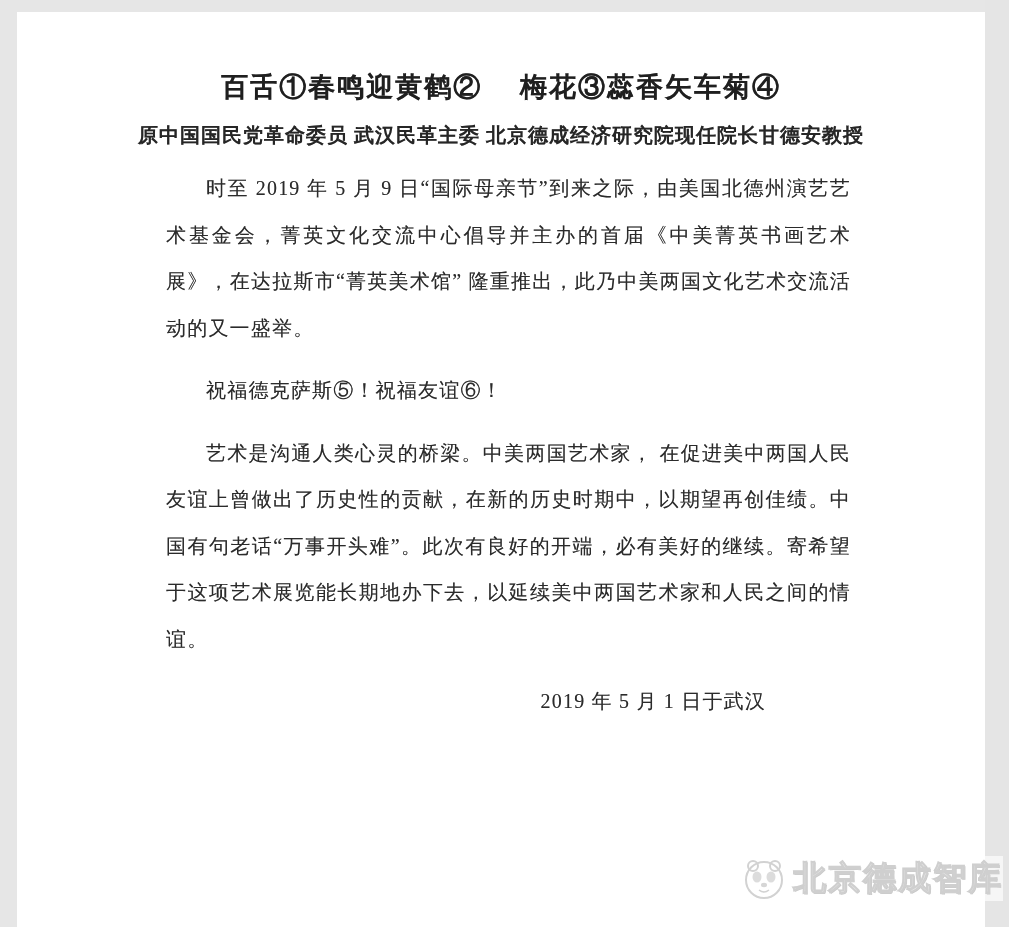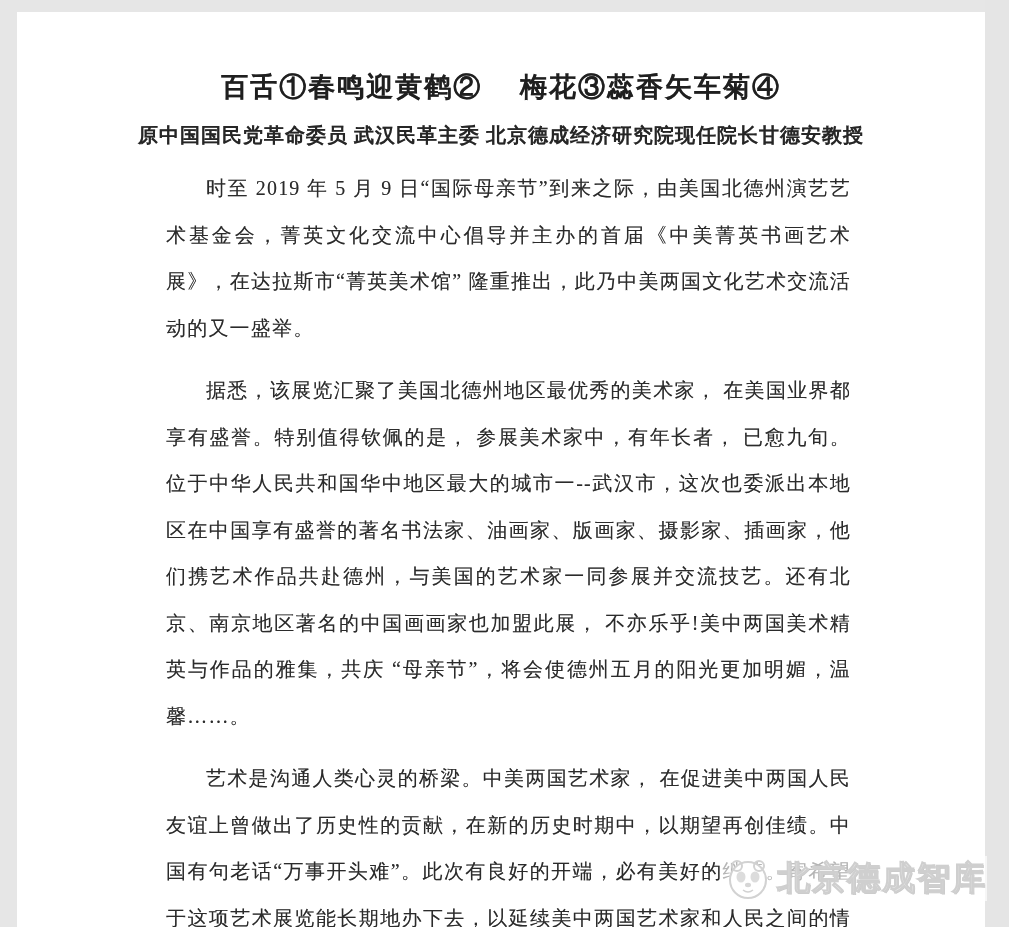--- a/index.html
+++ b/index.html
@@ -63,21 +63,21 @@
   }
   .dateline {
     margin: 0;
     text-indent: 0 !important;
     text-align: right;
     padding-right: 85px;
   }
   .watermark {
     position: absolute;
     top: 856px;
-    right: 22px;
+    right: 6px;
     display: flex;
     align-items: center;
     gap: 7px;
     z-index: 5;
     background: rgba(255,255,255,0.65);
     padding-left: 4px;
   }
   .watermark-text {
     font-size: 33px;
     font-weight: bold;
@@ -95,23 +95,22 @@
 </style>
 </head>
 <body>
 
 <div class="page">
   <h1 class="doc-title">百舌①春鸣迎黄鹤②　 梅花③蕊香矢车菊④</h1>
   <div class="doc-byline">原中国国民党革命委员  武汉民革主委  北京德成经济研究院现任院长甘德安教授</div>
 
   <div class="doc-body">
     <p>时至 2019 年 5 月 9 日“国际母亲节”到来之际，由美国北德州演艺艺术基金会，菁英文化交流中心倡导并主办的首届《中美菁英书画艺术展》，在达拉斯市“菁英美术馆” 隆重推出，此乃中美两国文化艺术交流活动的又一盛举。</p>
-    <p>据悉，该展览汇聚了美国北德州地区最优秀的美术家， 在美国业界都享有盛誉。特别值得钦佩的是， 参展美术家中，有年长者， 已愈九旬。位于中华人民共和国华中地区最大的城市一--武汉市，这次也委派出本地区在中国享有盛誉的著名书法家、油画家、版画家、摄影家、插画家，他们携艺术作品共赴德州，与美国的艺术家一同参展并交流技艺。还有北京、南京地区著名的中国画画家也加盟此展， 不亦乐乎!美中两国美术精英与作品的雅集，共庆 “母亲节”，将会使德州五月的阳光更加明媚，温馨……。</p>
+    <p>祝福德克萨斯⑤！祝福友谊⑥！</p>
     <p>艺术是沟通人类心灵的桥梁。中美两国艺术家， 在促进美中两国人民友谊上曾做出了历史性的贡献，在新的历史时期中，以期望再创佳绩。中国有句老话“万事开头难”。此次有良好的开端，必有美好的继续。寄希望于这项艺术展览能长期地办下去，以延续美中两国艺术家和人民之间的情谊。</p>
-    <p>祝福德克萨斯⑤！祝福友谊⑥！</p>
     <p class="dateline">2019 年 5 月 1 日于武汉</p>
   </div>
 </div>
 
 <div class="right-strip"></div>
 
 <div class="watermark">
   <svg class="watermark-logo" viewBox="0 0 44 44">
     <circle cx="22" cy="23" r="18" fill="#ffffff" stroke="#d2d2d2" stroke-width="2"></circle>
     <circle cx="11" cy="9" r="5" fill="none" stroke="#d2d2d2" stroke-width="2"></circle>

